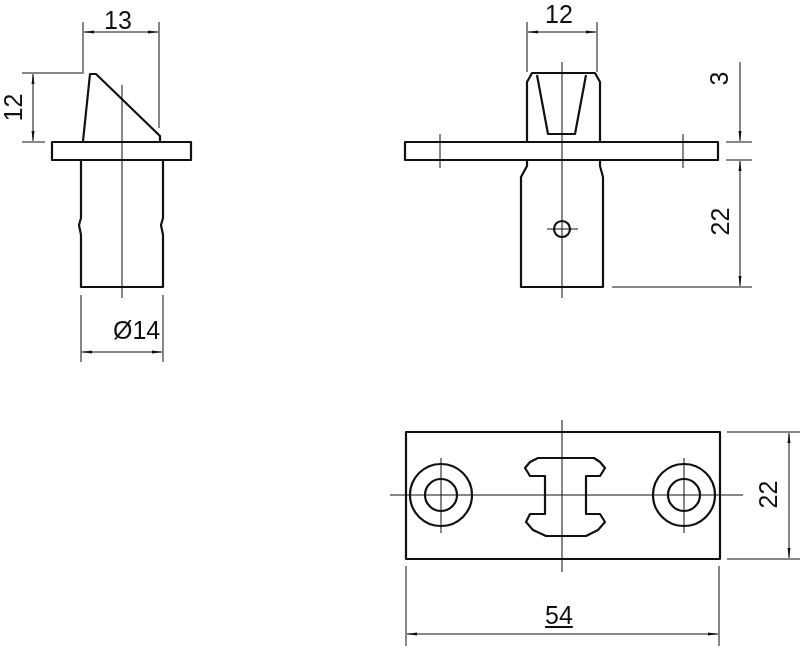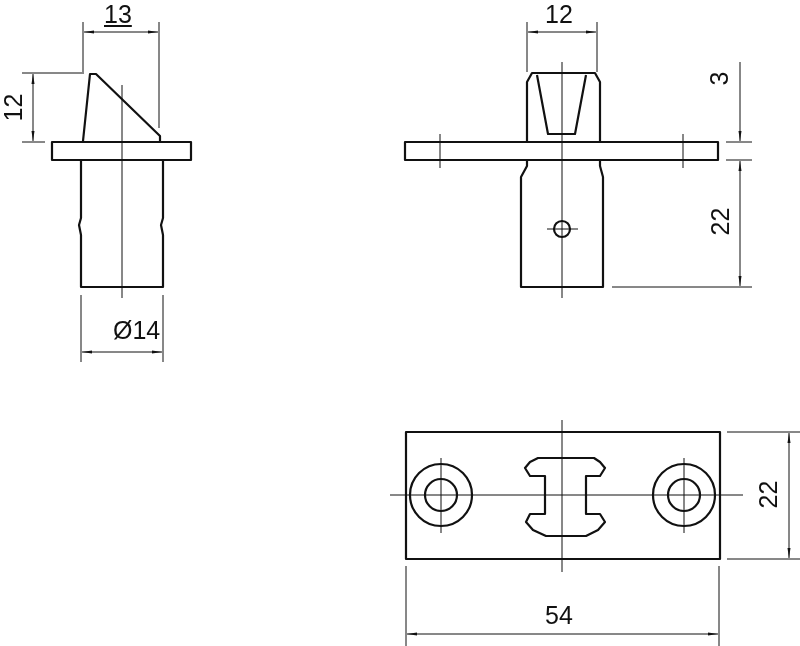--- a/index.html
+++ b/index.html
@@ -89,20 +89,20 @@
     <line class="thin" x1="727" y1="432" x2="800" y2="432"></line>
     <line class="thin" x1="727" y1="559" x2="800" y2="559"></line>
     <line class="thin" x1="789" y1="433" x2="789" y2="558" marker-start="url(#ar)" marker-end="url(#ar)"></line>
 
     <line class="thin" x1="406" y1="566" x2="406" y2="646"></line>
     <line class="thin" x1="719" y1="566" x2="719" y2="646"></line>
     <line class="thin" x1="407" y1="634" x2="718" y2="634" marker-start="url(#ar)" marker-end="url(#ar)"></line>
   </g>
 </svg>
 
-<div class="lbl" style="left:104px; top:2px;text-decoration:underline;">13</div>
+<div class="lbl" style="left:104px; top:8px;">13</div>
 <div class="lbl rot" style="left:0px; top:95px;">12</div>
 <div class="lbl" style="left:89px; top:318px;margin-left:24px;">Ø14</div>
 <div class="lbl" style="left:545px; top:2px;">12</div>
 <div class="lbl rot" style="left:713px; top:66px;">3</div>
 <div class="lbl rot" style="left:707px; top:209px;">22</div>
 <div class="lbl rot" style="left:755px; top:482px;">22</div>
-<div class="lbl" style="left:545px; top:603px;">54</div>
+<div class="lbl" style="left:545px; top:603px;text-decoration:underline;">54</div>
 
 </body></html>

